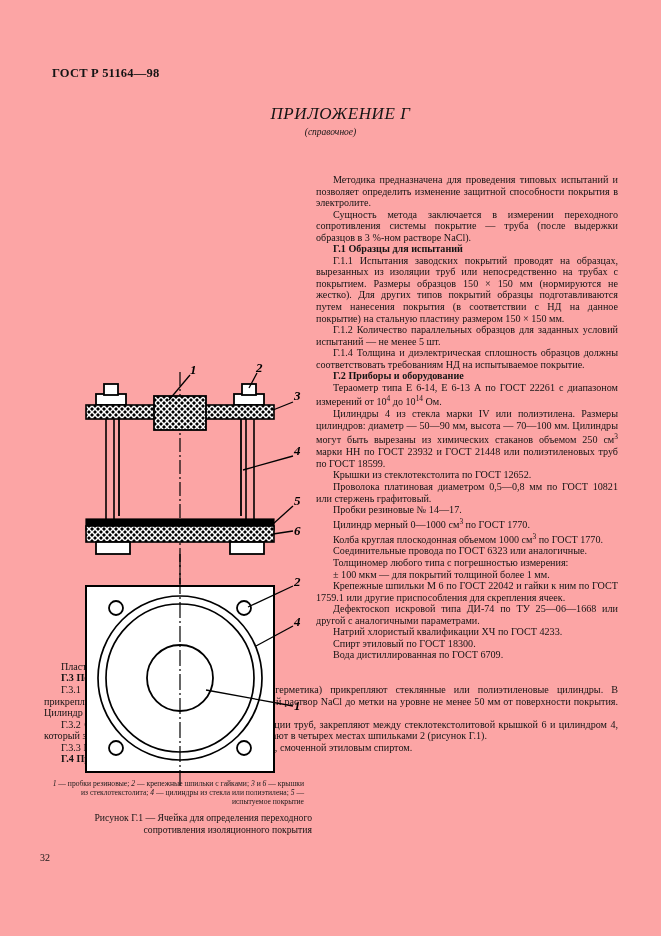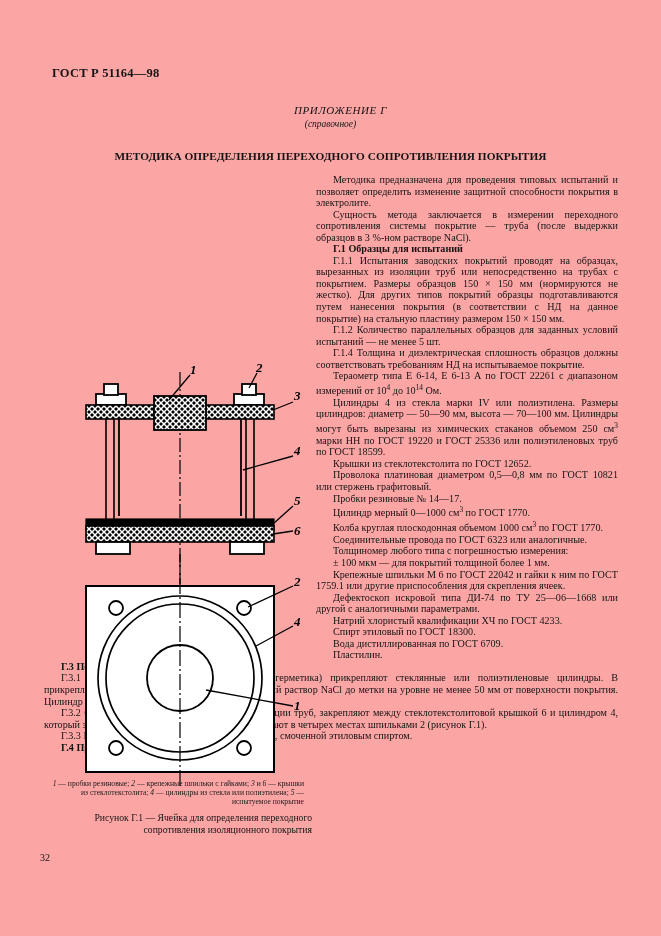--- a/index.html
+++ b/index.html
@@ -29,21 +29,21 @@
   }
   .annex-block {
     position: absolute;
     left: 0;
     right: 0;
     top: 104px;
     text-align: center;
   }
   .annex-title {
     font-style: italic;
-    font-size: 11px;
+    font-size: 17px;
     letter-spacing: 0.6px;
     padding-left: 20px;
   }
   .annex-sub {
     font-style: italic;
     font-size: 9.5px;
     margin-top: 3px;
   }
   .doc-title {
     position: absolute;
@@ -129,36 +129,36 @@
 
 <div class="page">
 
   <div class="header">ГОСТ Р 51164—98</div>
 
   <div class="annex-block">
     <div class="annex-title">ПРИЛОЖЕНИЕ Г</div>
     <div class="annex-sub">(справочное)</div>
   </div>
 
-  <div class="doc-title">МЕТОДИКА ОПРЕДЕЛЕНИЯ ПЕРЕХОДНОГО СОПРОТИВЛЕНИЯ ПОКРЫТИЯ</div>
 
   <div class="body-area">
 
     <div class="figure-float"></div>
 
     <p>Методика предназначена для проведения типовых испытаний и позволяет определить изменение защитной способности покрытия в электролите.</p>
     <p>Сущность метода заключается в измерении переходного сопротивления системы покрытие — труба (после выдержки образцов в 3 %-ном растворе NaCl).</p>
     <p class="sec">Г.1  Образцы для испытаний</p>
     <p>Г.1.1  Испытания заводских покрытий проводят на образцах, вырезанных из изоляции труб или непосредственно на трубах с покрытием. Размеры образцов 150 × 150 мм (нормируются не жестко). Для других типов покрытий образцы подготавливаются путем нанесения покрытия (в соответствии с НД на данное покрытие) на стальную пластину размером 150 × 150 мм.</p>
     <p>Г.1.2  Количество параллельных образцов для заданных условий испытаний — не менее 5 шт.</p>
     <p>Г.1.4  Толщина и диэлектрическая сплошность образцов должны соответствовать требованиям НД на испытываемое покрытие.</p>
+    <p class="sec">Г.2  Приборы и оборудование</p>
 
     <p><span>Тераометр типа Е 6-14, Е 6-13 А по ГОСТ 22261 с диапазоном измерений от 10</span><span class="sup">4</span><span> до 10</span><span class="sup">14</span><span> Ом.</span></p>
 
-    <p><span>Цилиндры 4 из стекла марки IV или полиэтилена. Размеры цилиндров: диаметр — 50—90 мм, высота — 70—100 мм. Цилиндры могут быть вырезаны из химических стаканов объемом 250 см</span><span class="sup">3</span><span> марки НН по ГОСТ 19220 и ГОСТ 25336 или полиэтиленовых труб по ГОСТ 18599.</span></p>
+    <p><span>Цилиндры 4 из стекла марки IV или полиэтилена. Размеры цилиндров: диаметр — 50—90 мм, высота — 70—100 мм. Цилиндры могут быть вырезаны из химических стаканов объемом 250 см</span><span class="sup">3</span><span> марки НН по ГОСТ 23932 и ГОСТ 21448 или полиэтиленовых труб по ГОСТ 18599.</span></p>
 
     <p>Крышки из стеклотекстолита по ГОСТ 12652.</p>
     <p>Проволока платиновая диаметром 0,5—0,8 мм по ГОСТ 10821 или стержень графитовый.</p>
     <p>Пробки резиновые № 14—17.</p>
 
     <p><span>Цилиндр мерный 0—1000 см</span><span class="sup">3</span><span> по ГОСТ 1770.</span></p>
 
     <p><span>Колба круглая плоскодонная объемом 1000 см</span><span class="sup">3</span><span> по ГОСТ 1770.</span></p>
 
     <p>Соединительные провода по ГОСТ 6323 или аналогичные.</p>

